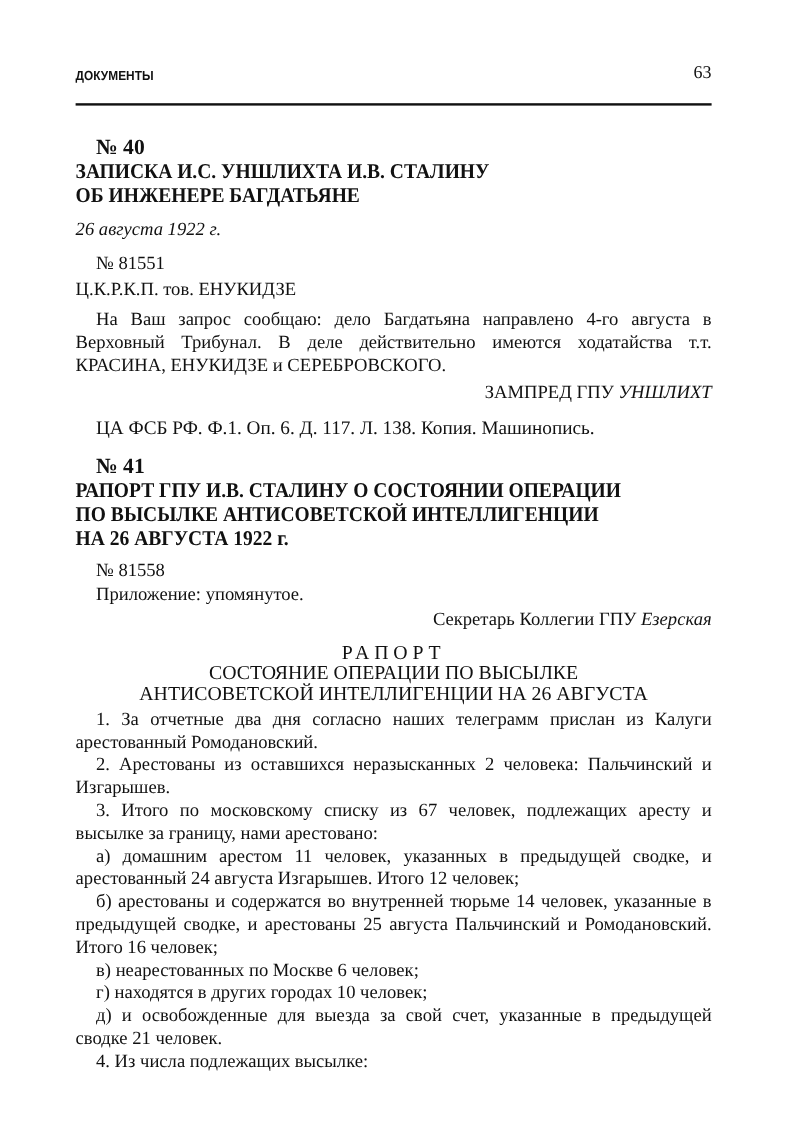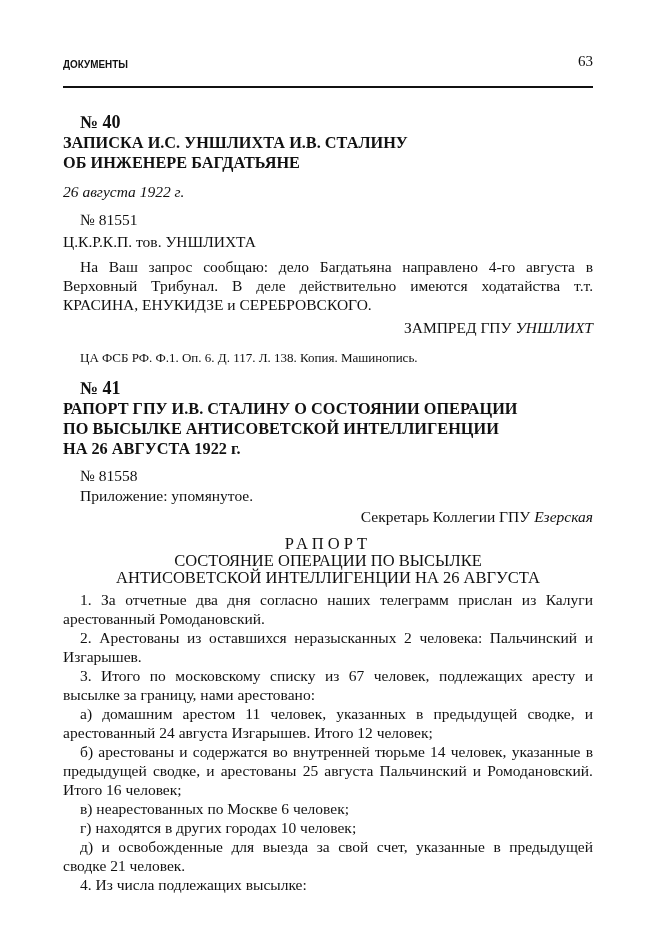--- a/index.html
+++ b/index.html
@@ -13,40 +13,40 @@
   .running-head .pageno { font-family: Liberation Serif, serif; font-size: 15px; }
   .docnum { font-weight: bold; font-size: 18px; margin-left: 17px; line-height: 20px; }
   .doctitle { font-weight: bold; font-size: 17.5px; line-height: 20px;
          transform: scaleX(0.93); transform-origin: left; white-space: nowrap; }
   .date { font-style: italic; font-size: 15.5px; line-height: 20px; }
   .p { font-size: 15.5px; line-height: 19px; text-align: justify; }
   .indent { text-indent: 17px; }
   .numline { font-size: 15.5px; line-height: 20px; margin-left: 17px; }
   .right { text-align: right; font-size: 15.5px; line-height: 20px; }
   .right i { font-style: italic; }
-  .source { font-size: 13px; line-height: 16px; margin-left: 17px; }
+  .source { font-size: 16px; line-height: 16px; margin-left: 17px; }
   .center { text-align: center; font-size: 16.5px; line-height: 17px; }
   .spaced { letter-spacing: 4px; }
 </style>
 </head>
 <body>
 
 <div class="page">
   <div class="running-head">
     <span class="section">ДОКУМЕНТЫ</span>
     <span class="pageno">63</span>
   </div>
 
   <div style="margin-top:24px;">
     <div class="docnum">№ 40</div>
     <div class="doctitle">ЗАПИСКА И.С. УНШЛИХТА И.В. СТАЛИНУ</div>
     <div class="doctitle">ОБ ИНЖЕНЕРЕ БАГДАТЬЯНЕ</div>
     <div class="date" style="margin-top:10px;">26 августа 1922 г.</div>
     <div class="numline" style="margin-top:8px;">№ 81551</div>
-    <div class="p" style="margin-top:2px;">Ц.К.Р.К.П. тов. УНШЛИХТА</div>
+    <div class="p" style="margin-top:2px;">Ц.К.Р.К.П. тов. ЕНУКИДЗЕ</div>
     <div class="p indent" style="margin-top:6px;">На Ваш запрос сообщаю: дело Багдатьяна направлено 4-го августа в Верховный Трибунал. В деле действительно имеются ходатайства т.т. КРАСИНА, ЕНУКИДЗЕ и СЕРЕБРОВСКОГО.</div>
     <div class="right" style="margin-top:4px;">
       <span>ЗАМПРЕД ГПУ</span>
       <i>УНШЛИХТ</i>
     </div>
     <div class="source" style="margin-top:12px;">ЦА ФСБ РФ. Ф.1. Оп. 6. Д. 117. Л. 138. Копия. Машинопись.</div>
   </div>
 
   <div style="margin-top:12px;">
     <div class="docnum">№ 41</div>

